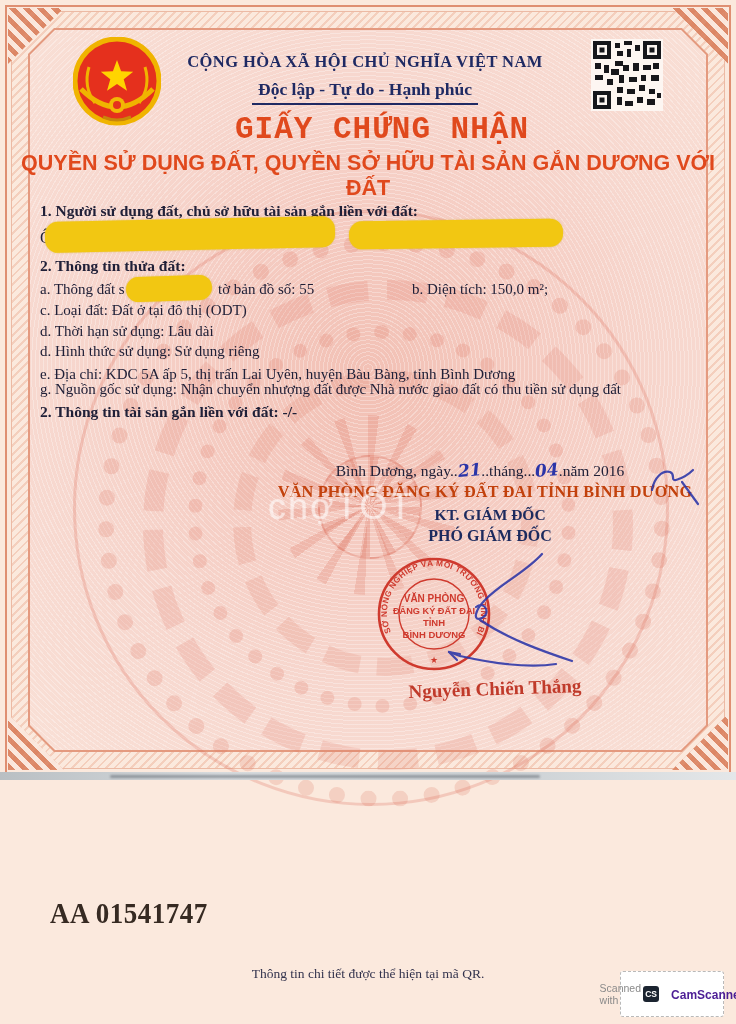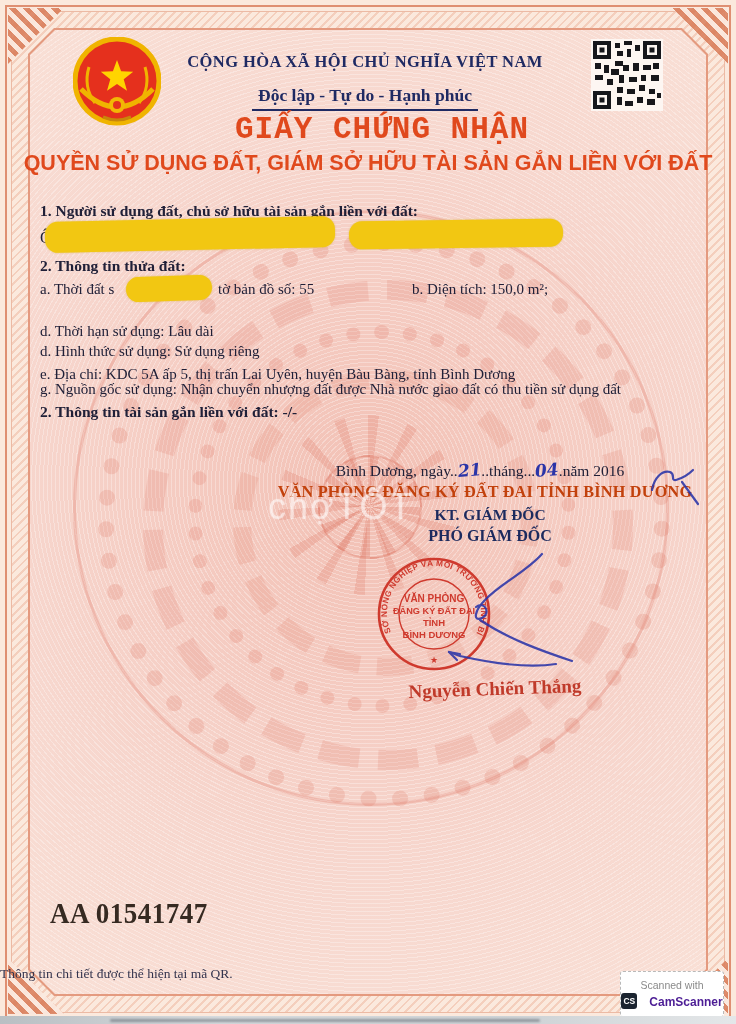--- a/index.html
+++ b/index.html
@@ -1,17 +1,17 @@
 <!DOCTYPE html>
 <html><head>
 <meta charset="utf-8">
 <style>
   html,body{margin:0;padding:0;}
   body{width:736px;height:1024px;overflow:hidden;background:#fbe9dd;font-family:"Liberation Serif",serif;}
-  .page{position:relative;width:736px;height:1024px;background:#fbe9dd;}
+  .page{position:relative;width:736px;height:780px;background:#fbe9dd;}
 
   
   .frame-outer{position:absolute;inset:5px;border:2px solid #df8f72;}
   .frame-band{position:absolute;inset:11px;border:1px solid #ecbaa4;
     background:repeating-linear-gradient(135deg,rgba(228,146,114,.30) 0 2px,rgba(255,255,255,0) 2px 6px);}
   .corner{position:absolute;width:56px;height:56px;z-index:2;
     background:
       repeating-linear-gradient(45deg,rgba(219,131,97,.9) 0 5px,rgba(251,233,223,.95) 5px 10px),
       repeating-linear-gradient(-45deg,rgba(219,131,97,.55) 0 5px,rgba(251,233,223,0) 5px 10px);}
   .corner.tl{left:8px;top:8px;clip-path:polygon(0 0,100% 0,0 100%);}
@@ -35,21 +35,21 @@
   .r5{left:233px;top:370px;width:270px;height:270px;border:18px dashed rgba(222,120,100,.18);}
   .r6{left:278px;top:415px;width:180px;height:180px;
       background:repeating-conic-gradient(rgba(219,110,90,.22) 0 7deg,rgba(0,0,0,0) 7deg 26deg);}
   .r7{left:318px;top:455px;width:100px;height:100px;border:2px solid rgba(219,110,90,.30);
       background:repeating-conic-gradient(rgba(219,110,90,.28) 0 10deg,rgba(0,0,0,0) 10deg 30deg);}
 
   
   .emblem{position:absolute;left:73px;top:37px;z-index:3;}
   .hdr{position:absolute;left:150px;top:52px;width:430px;text-align:center;z-index:3;color:#1f2a63;}
   .hdr .country{font-size:16.5px;font-weight:bold;letter-spacing:.4px;}
-  .hdr .motto{display:inline-block;margin-top:13px;font-size:17.5px;font-weight:bold;
+  .hdr .motto{display:inline-block;margin-top:7px;font-size:17.5px;font-weight:bold;
     border-bottom:2px solid #1f2a63;padding:0 6px 3px;}
   .qr{position:absolute;left:591px;top:39px;z-index:3;}
 
   .title-main{position:absolute;left:5px;top:112px;width:100%;text-align:center;z-index:3;
     font-family:Liberation Mono, monospace;font-weight:bold;font-size:31px;letter-spacing:1px;color:#e0491d;padding-left:9px;}
   .title-sub{position:absolute;left:0;top:151px;width:100%;text-align:center;z-index:3;
     font-family:"Liberation Sans",sans-serif;font-weight:bold;font-size:21.5px;color:#e0491d;}
 
   
   .tline{position:absolute;left:40px;z-index:3;font-size:15px;color:#202038;white-space:nowrap;}
@@ -71,25 +71,25 @@
 
   .stamp{position:absolute;left:372px;top:552px;z-index:3;}
   .signature{position:absolute;left:430px;top:450px;z-index:5;pointer-events:none;}
 
   .watermark{position:absolute;left:268px;top:486px;z-index:6;pointer-events:none;
     font-family:"Liberation Sans",sans-serif;font-weight:normal;font-size:36px;letter-spacing:2px;
     color:rgba(255,255,255,.48);text-shadow:0 0 2px rgba(255,255,255,.25);}
 
   .serial{position:absolute;left:50px;top:896px;z-index:3;font-weight:bold;font-size:27px;
     color:#362a22;letter-spacing:.5px;transform:scaleY(1.12);transform-origin:left top;}
-  .footer{position:absolute;left:0;top:966px;width:100%;z-index:3;font-size:13.5px;color:#33334d;}
+  .footer{position:absolute;left:0;top:966px;width:100%;text-align:center;z-index:3;font-size:13.5px;color:#33334d;}
 
   
   .badge{position:absolute;left:620px;top:971px;width:102px;height:44px;z-index:7;background:#fff;
-    border:1px dashed #b9b9b9;border-radius:3px;display:flex;flex-direction:column;align-items:center;justify-content:center;gap:2px;
+    border:1px dashed #b9b9b9;border-radius:3px;display:flex;flex-direction:row;align-items:center;justify-content:center;gap:2px;
     font-family:"Liberation Sans",sans-serif;}
   .badge .sw{font-size:10.5px;color:#8a8a8a;}
   .badge .row{display:flex;align-items:flex-end;gap:12px;}
   .badge .cs{width:16px;height:16px;background:#1b2430;color:#fff;border-radius:3px;font-size:8.5px;font-weight:bold;
     display:flex;align-items:center;justify-content:center;}
   .badge .brand{font-size:12px;font-weight:bold;color:#4c1d95;}
 
   .scan-bottom{position:absolute;left:0;bottom:0;width:100%;height:8px;z-index:8;
     background:linear-gradient(90deg,#b9bfc3,#d6dadd 30%,#cdd2d5 70%,#e4e7e9);}
   .scan-smudge{position:absolute;left:110px;bottom:2px;width:430px;height:3px;z-index:9;background:rgba(70,80,90,.45);filter:blur(1px);border-radius:2px;}
@@ -172,32 +172,33 @@
         <rect x="6" y="56" width="10" height="10"></rect>
       </g>
     <g fill="#17171c">
         <rect x="8.5" y="8.5" width="5" height="5"></rect>
         <rect x="58.5" y="8.5" width="5" height="5"></rect>
         <rect x="8.5" y="58.5" width="5" height="5"></rect>
       </g>
   </svg>
 
   <div class="title-main">GIẤY CHỨNG NHẬN</div>
-  <div class="title-sub">QUYỀN SỬ DỤNG ĐẤT, GIÁM SỞ HỮU TÀI SẢN GẮN LIỀN VỚI ĐẤT</div>
+  <div class="title-sub">QUYỀN SỬ DỤNG ĐẤT, QUYỀN SỞ HỮU TÀI SẢN GẮN DƯƠNG VỚI ĐẤT</div>
 
   <div class="tline bold" style="top:202px;">1. Người sử dụng đất, chủ sở hữu tài sản gắn liền với đất:</div>
   <div class="tline" style="top:229px;font-size:16px;">Ông Nguyễn</div>
   <div class="redact blob1"></div>
   <div class="redact blob2"></div>
 
   <div class="tline bold" style="top:257px;">2. Thông tin thửa đất:</div>
-  <div class="tline" style="top:281px;">a. Thời đất s</div>
+  <div class="tline" style="top:281px;">a. Thông đất s</div>
   <div class="redact blob3"></div>
   <div class="tline" style="top:281px;left:218px;">tờ bản đồ số: 55</div>
   <div class="tline" style="top:281px;left:412px;">b. Diện tích: 150,0 m²;</div>
+  <div class="tline" style="top:302px;">c. Loại đất: Đất ở tại đô thị (ODT)</div>
   <div class="tline" style="top:323px;">d. Thời hạn sử dụng: Lâu dài</div>
   <div class="tline" style="top:343px;">d. Hình thức sử dụng: Sử dụng riêng</div>
   <div class="tline" style="top:366px;">e. Địa chỉ:  KDC 5A ấp 5, thị trấn Lai Uyên, huyện Bàu Bàng, tỉnh Bình Dương</div>
   <div class="tline" style="top:381px;">g. Nguồn gốc sử dụng: Nhận chuyển nhượng đất được Nhà nước giao đất có thu tiền sử dụng đất</div>
 
   <div class="tline bold" style="top:403px;">2. Thông tin tài sản gắn liền với đất: -/-</div>
 
   <div class="dateline">
     <span>Bình Dương, ngày</span><span>..</span><span class="hand">21</span><span>..tháng...</span><span class="hand">04</span><span>.năm 2016</span>
   </div>

